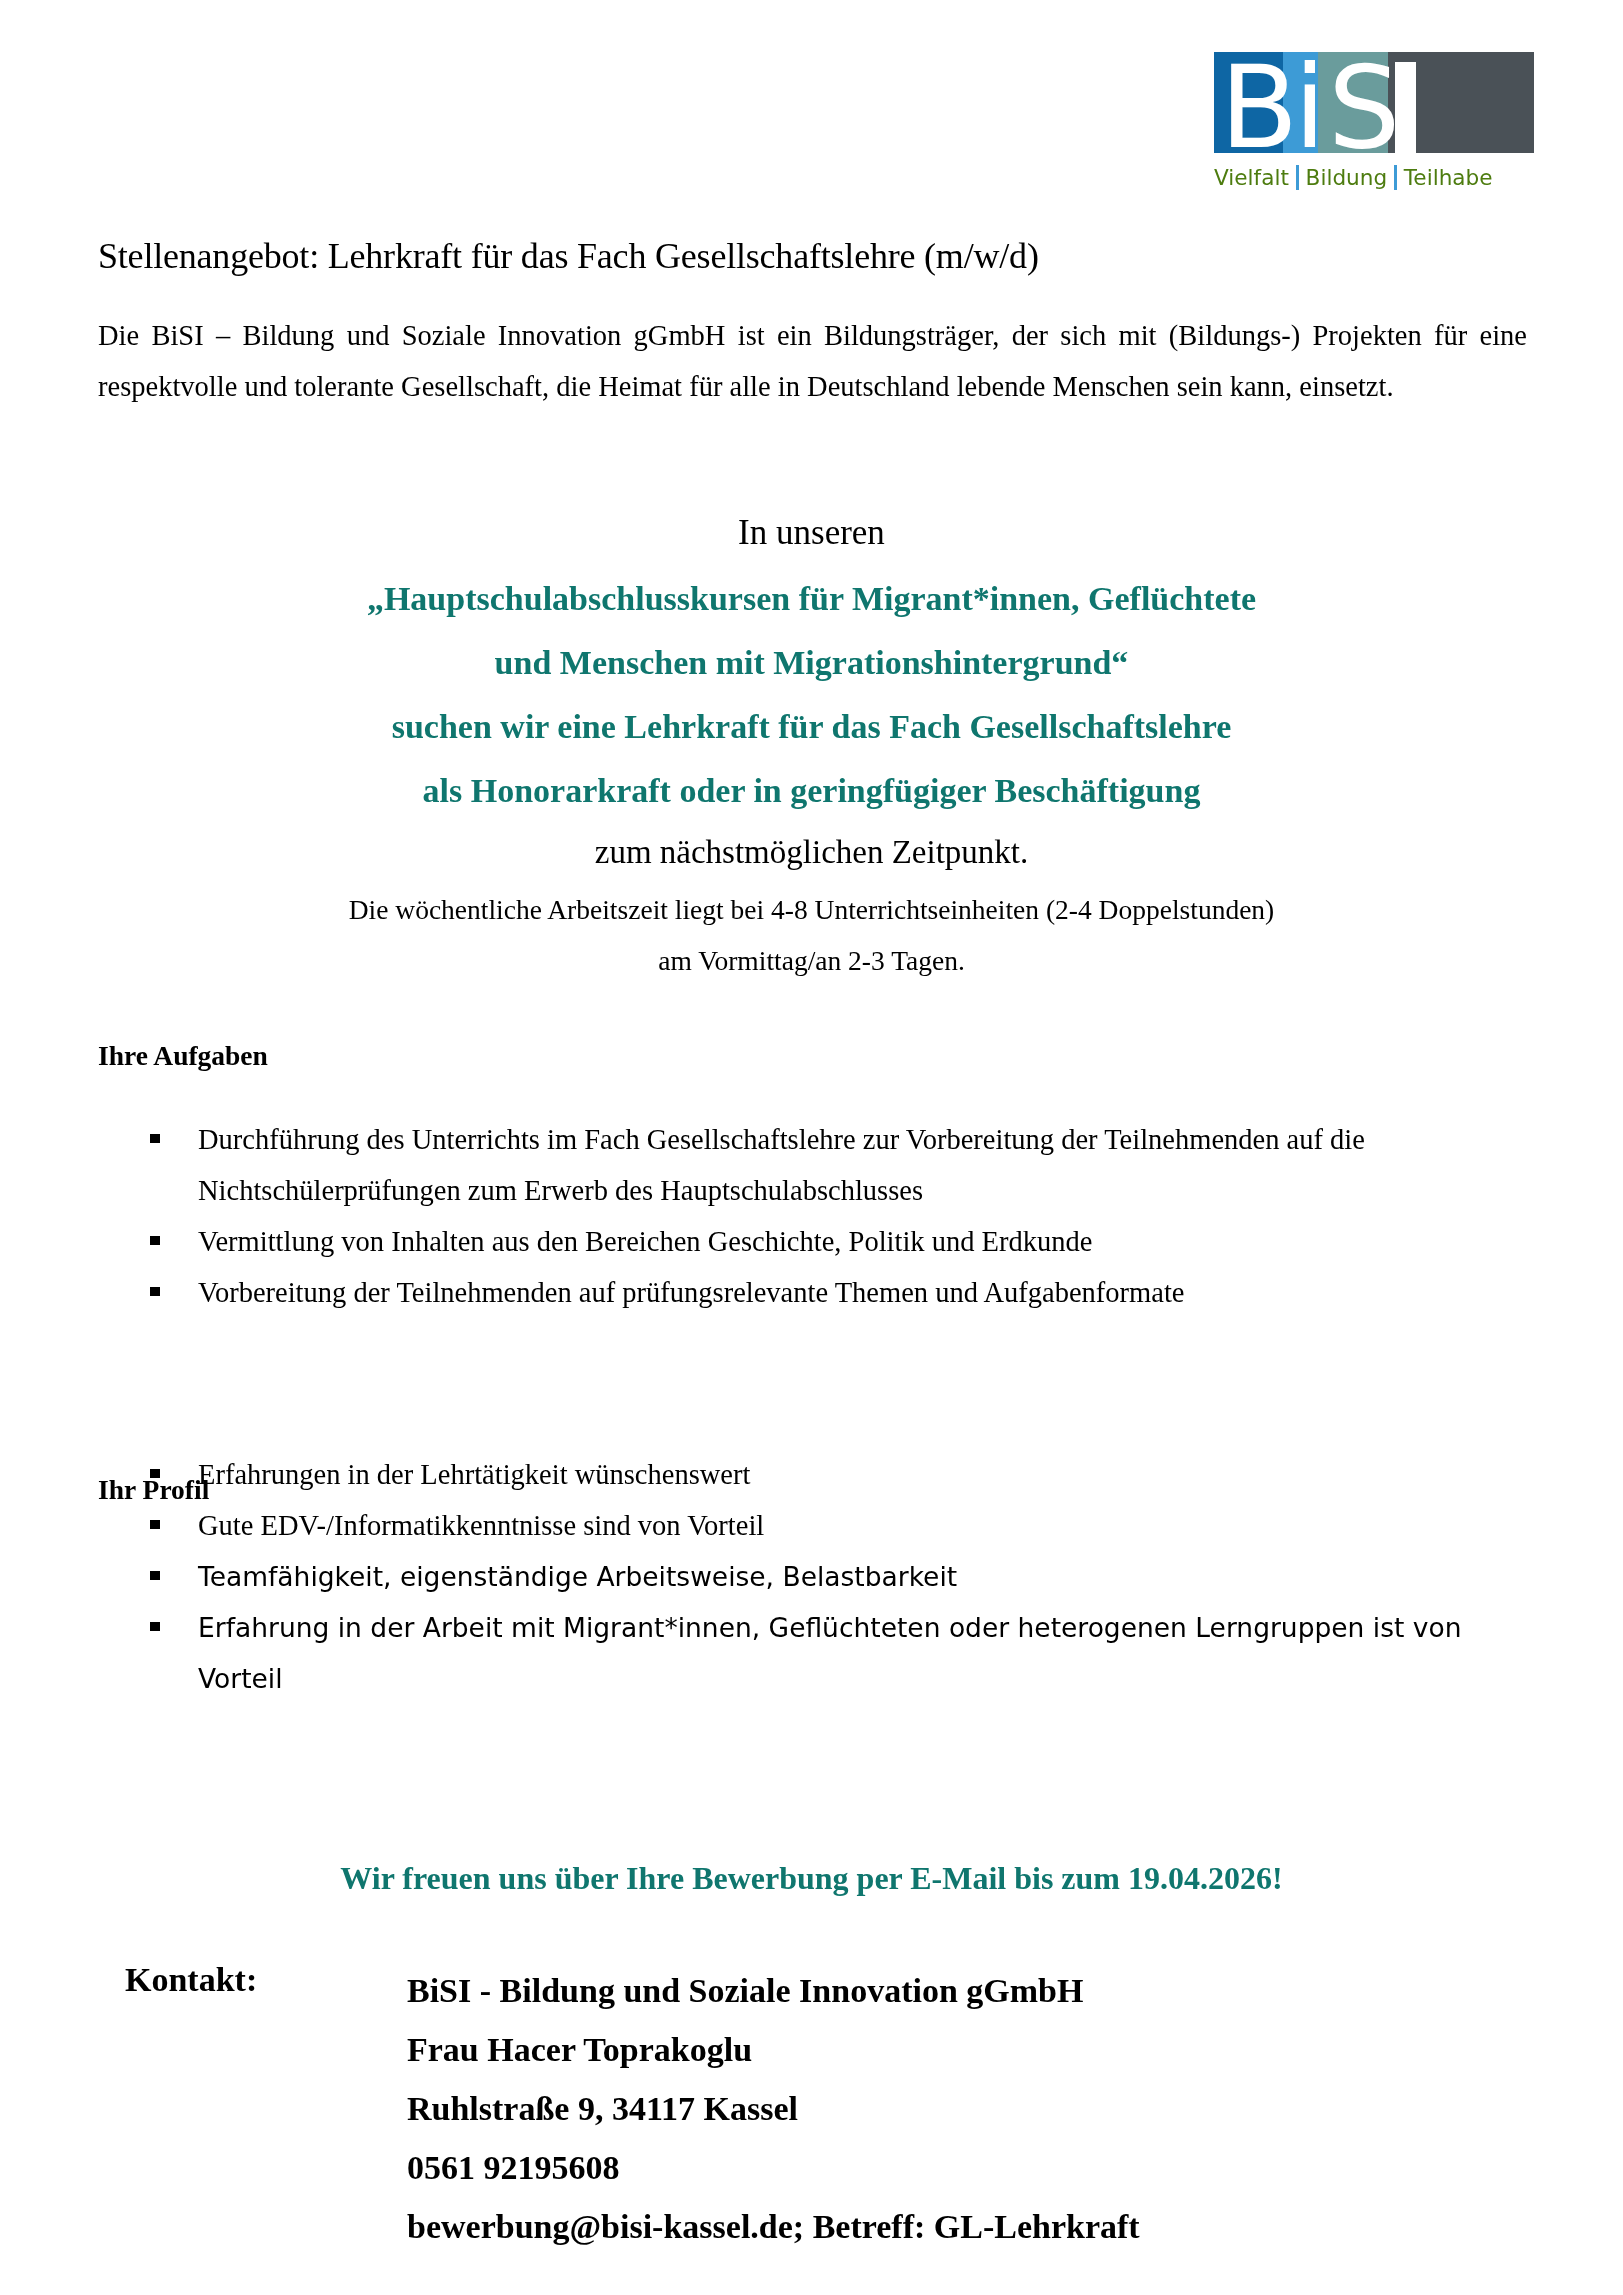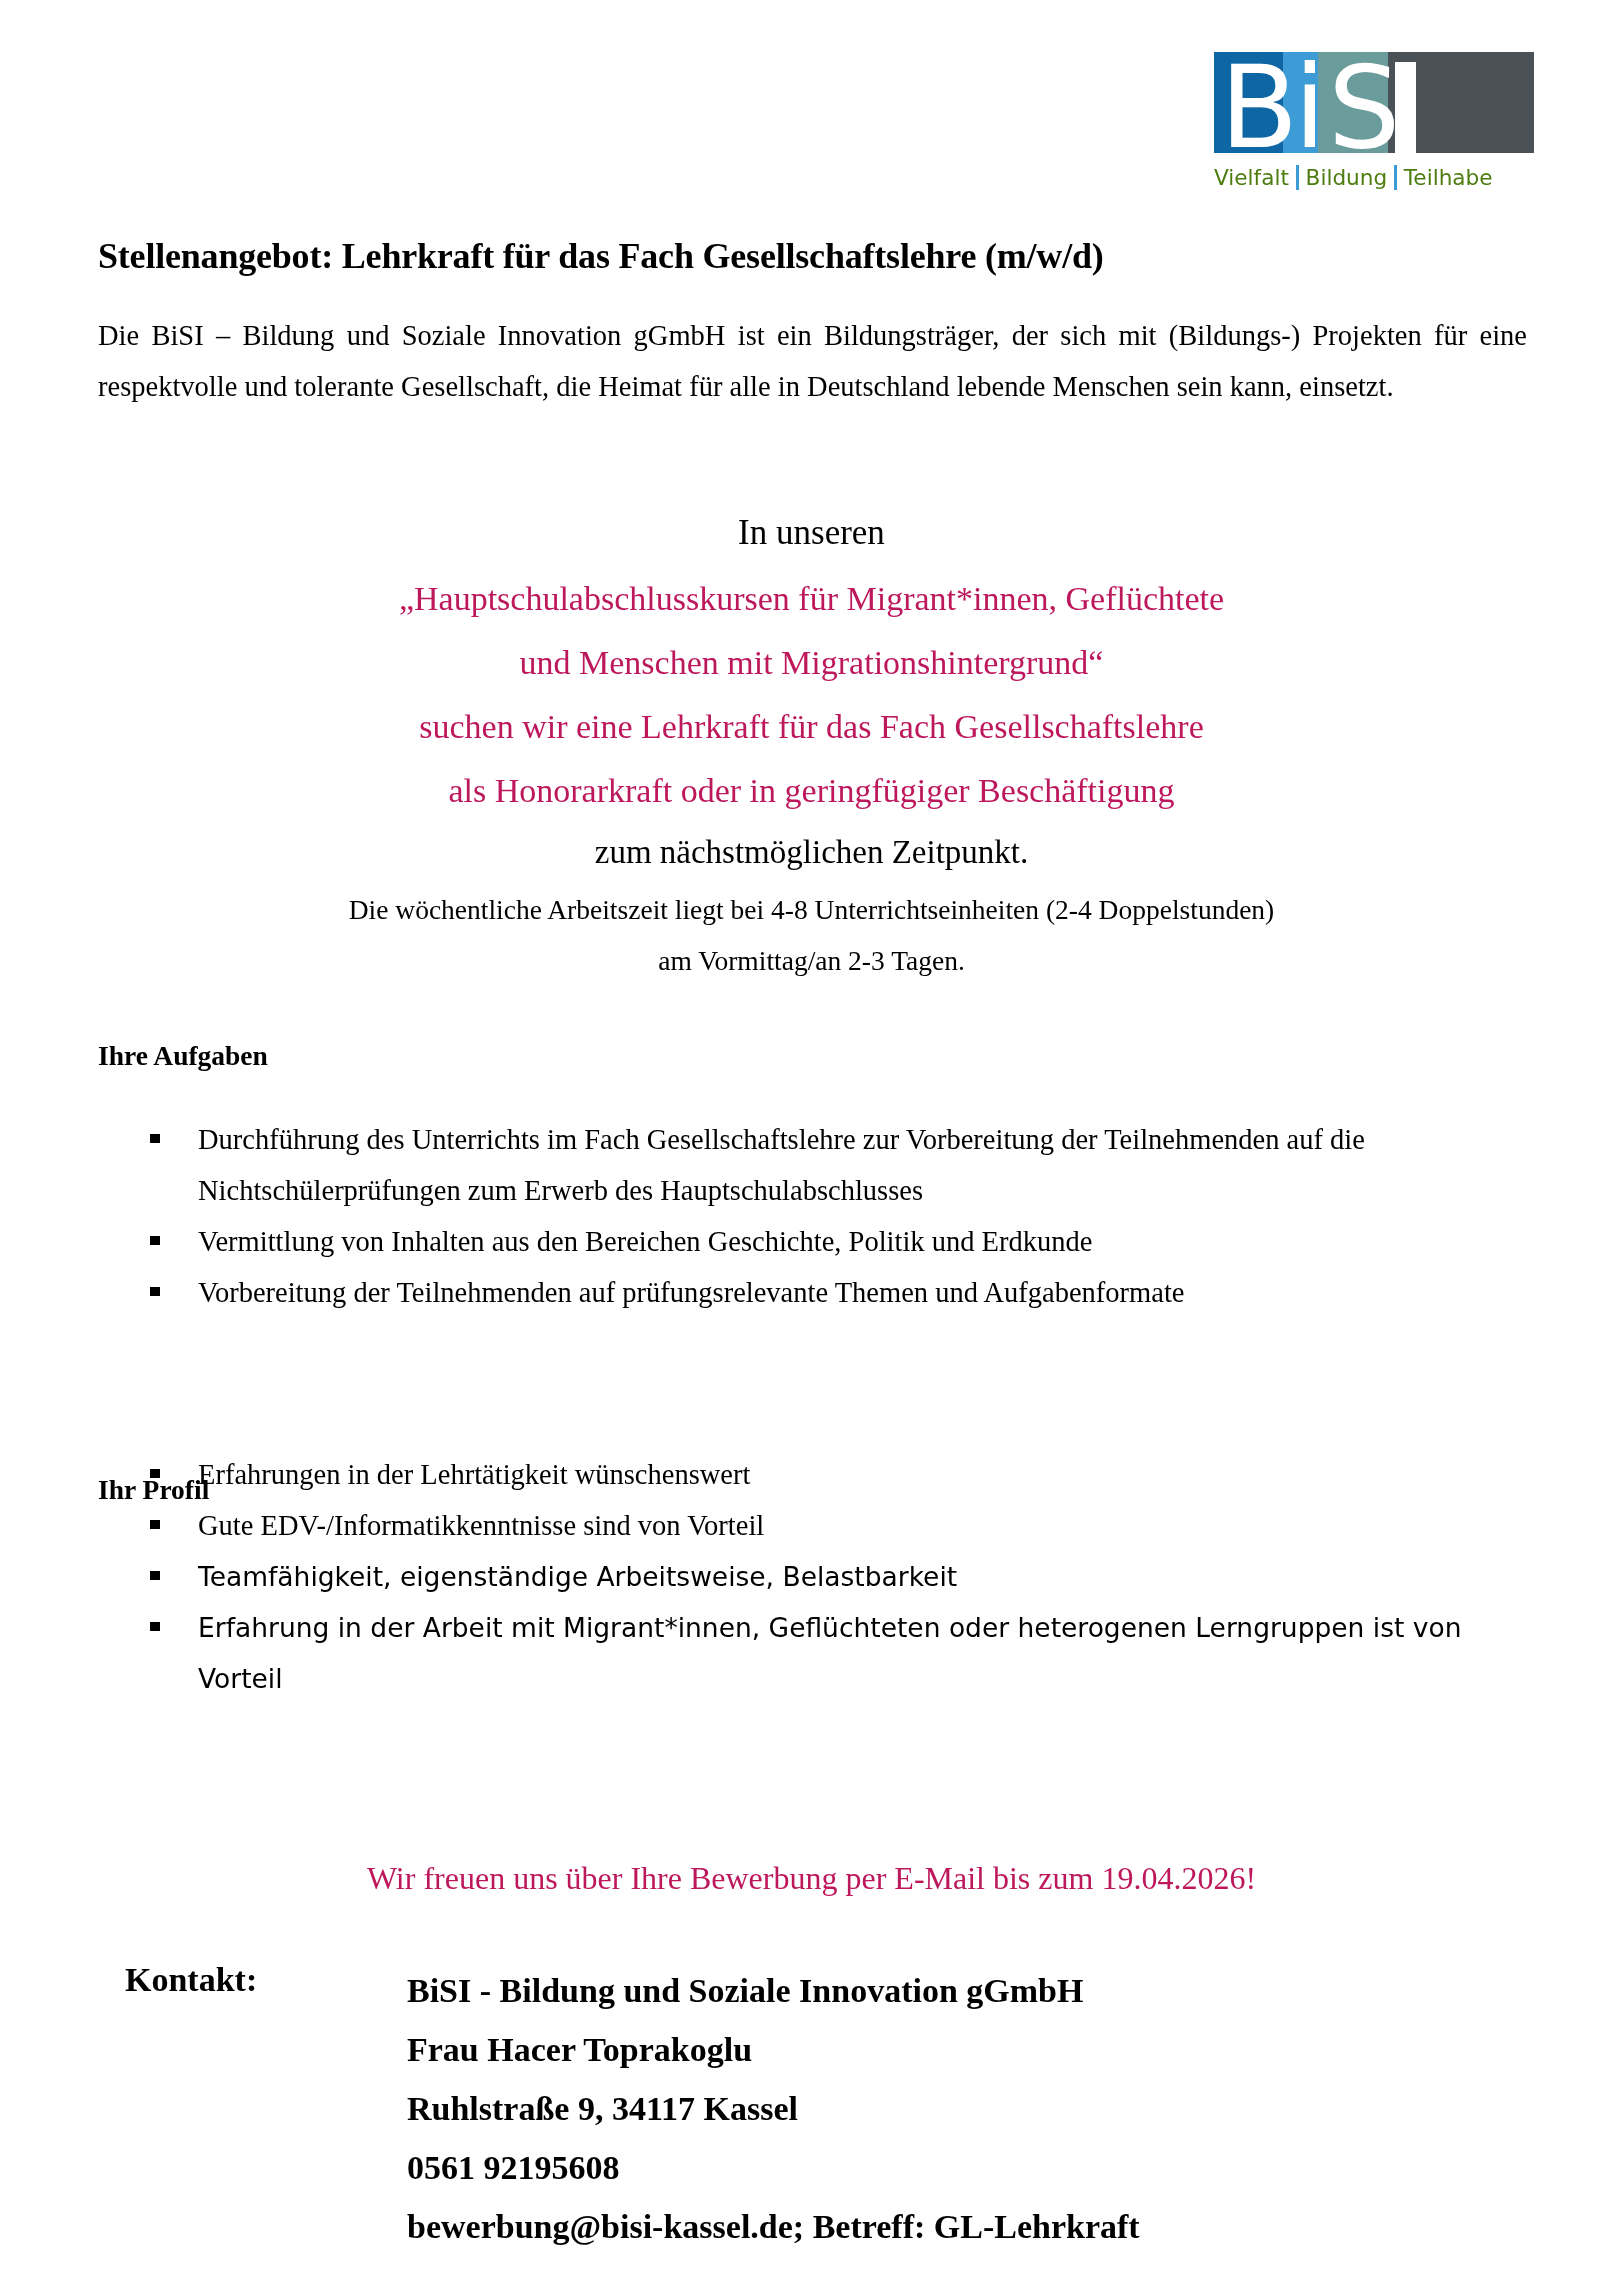--- a/index.html
+++ b/index.html
@@ -23,30 +23,30 @@
   .ll-i { left: 80px; }
   .ll-s { left: 114px; }
   .ll-I { left: 181px; display: block; width: 20.6px; height: 91px; background: #fff; top: 9.8px !important; }
   .logo-tagline { position: absolute; left: 0; top: 113px; width: 324px;
          font-family: "DejaVu Sans", "Liberation Sans", sans-serif; font-size: 21.6px; color: #4d7c0f;
          white-space: nowrap; }
   .logo-tagline .sep { display: inline-block; width: 2.9px; height: 24.5px; background: #3D9BD6;
          vertical-align: -4.9px; margin: 0 6.9px; }
 
   
-  .title { left: 98px; top: 235px; font-size: 36px; font-weight: bold; white-space: nowrap; letter-spacing: -0.2px; text-align: right; }
+  .title { left: 98px; top: 235px; font-size: 36px; font-weight: normal; white-space: nowrap; letter-spacing: -0.2px; text-align: right; }
 
   
   .intro { left: 98px; top: 310px; width: 1429px; font-size: 28.5px; line-height: 51px;
            text-align: justify; text-align-last: left; }
 
   
   .center-line { left: 0; width: 1623px; text-align: center; white-space: nowrap; }
   .in-unseren { top: 513px; font-size: 35px; }
-  .blue { color: #be185d; font-weight: normal; font-size: 34px; }
+  .blue { color: #0f766e; font-weight: bold; font-size: 34px; }
   .b1 { top: 580px; } .b2 { top: 644px; } .b3 { top: 708px; } .b4 { top: 772px; }
   .zum { top: 834px; font-size: 33px; }
   .small1 { top: 894px; font-size: 27.5px; }
   .small2 { top: 945px; font-size: 27.5px; }
 
   
   .sec-head { left: 98px; font-size: 27.5px; font-weight: bold; white-space: nowrap; }
   .aufg-head { top: 1040px; }
   .profil-head { top: 1438px; margin-top: 36px; }
 

